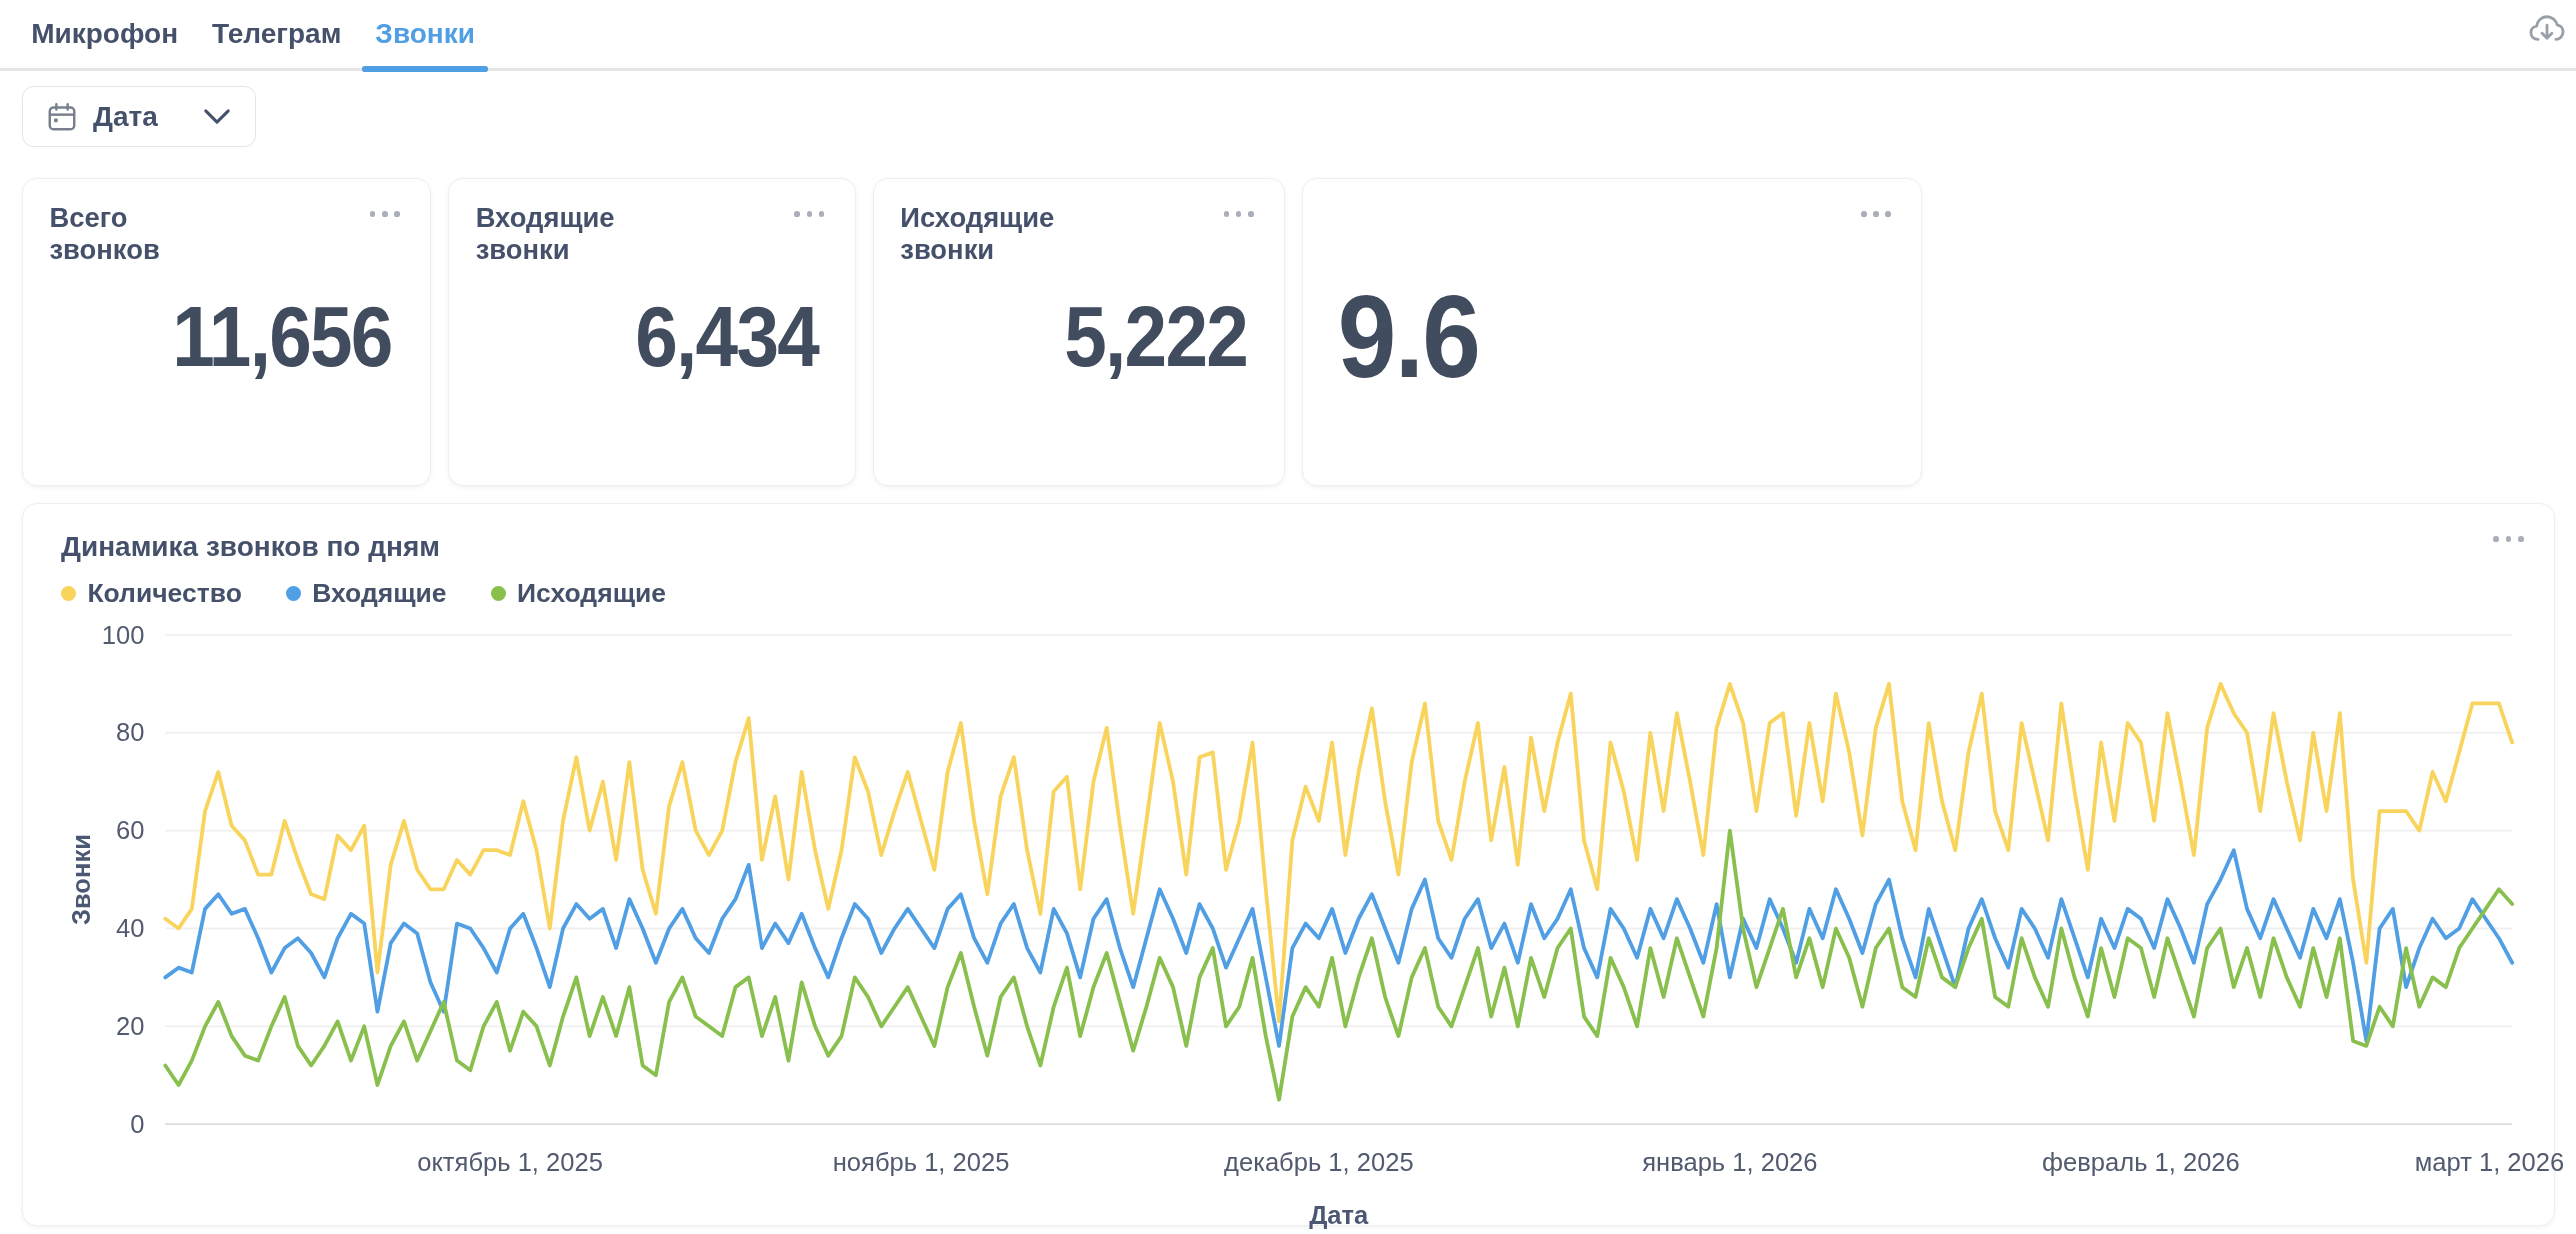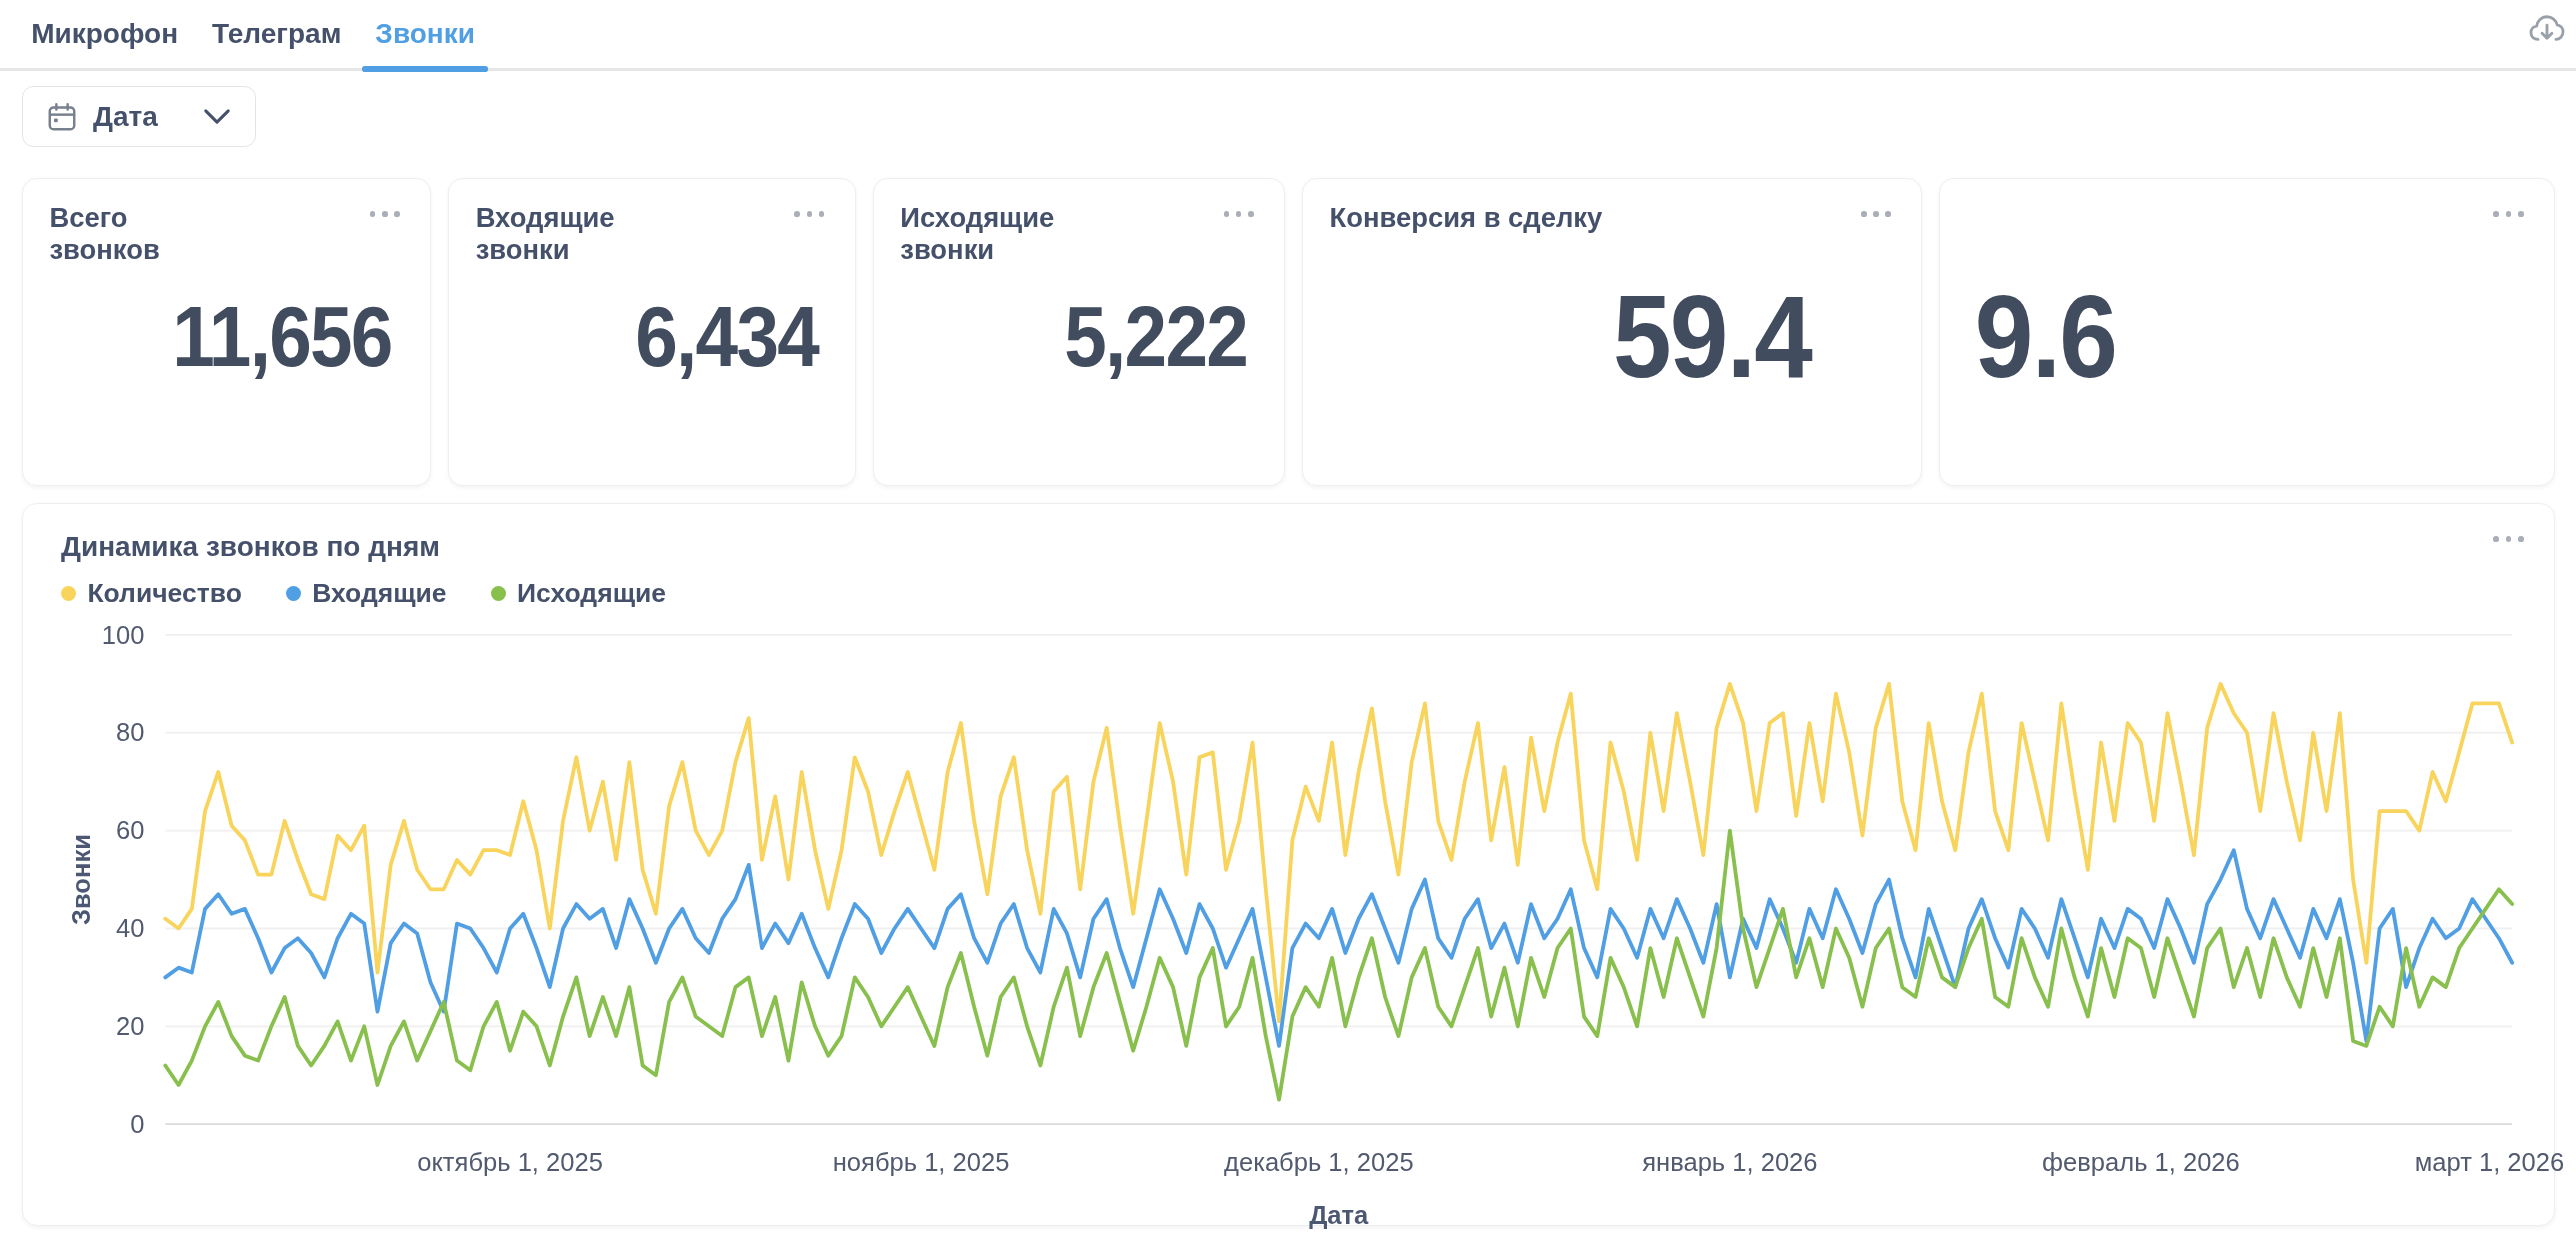--- a/index.html
+++ b/index.html
@@ -109,31 +109,20 @@
     <div class="menu-btn">
         <i></i>
         <i></i>
         <i></i>
       </div>
     <div class="card-value-wrap">
         <div class="card-value">5,222</div>
       </div>
   </div>
   <div class="card wide">
-    <div class="card-title">Конверсия в сделку</div>
-    <div class="menu-btn">
-        <i></i>
-        <i></i>
-        <i></i>
-      </div>
-    <div class="card-value-wrap">
-        <div class="card-value">59.4</div>
-      </div>
-  </div>
-  <div class="card wide">
     <div class="menu-btn">
         <i></i>
         <i></i>
         <i></i>
       </div>
     <div class="card-value-wrap">
         <div class="card-value">9.6</div>
       </div>
   </div>
 </div>

